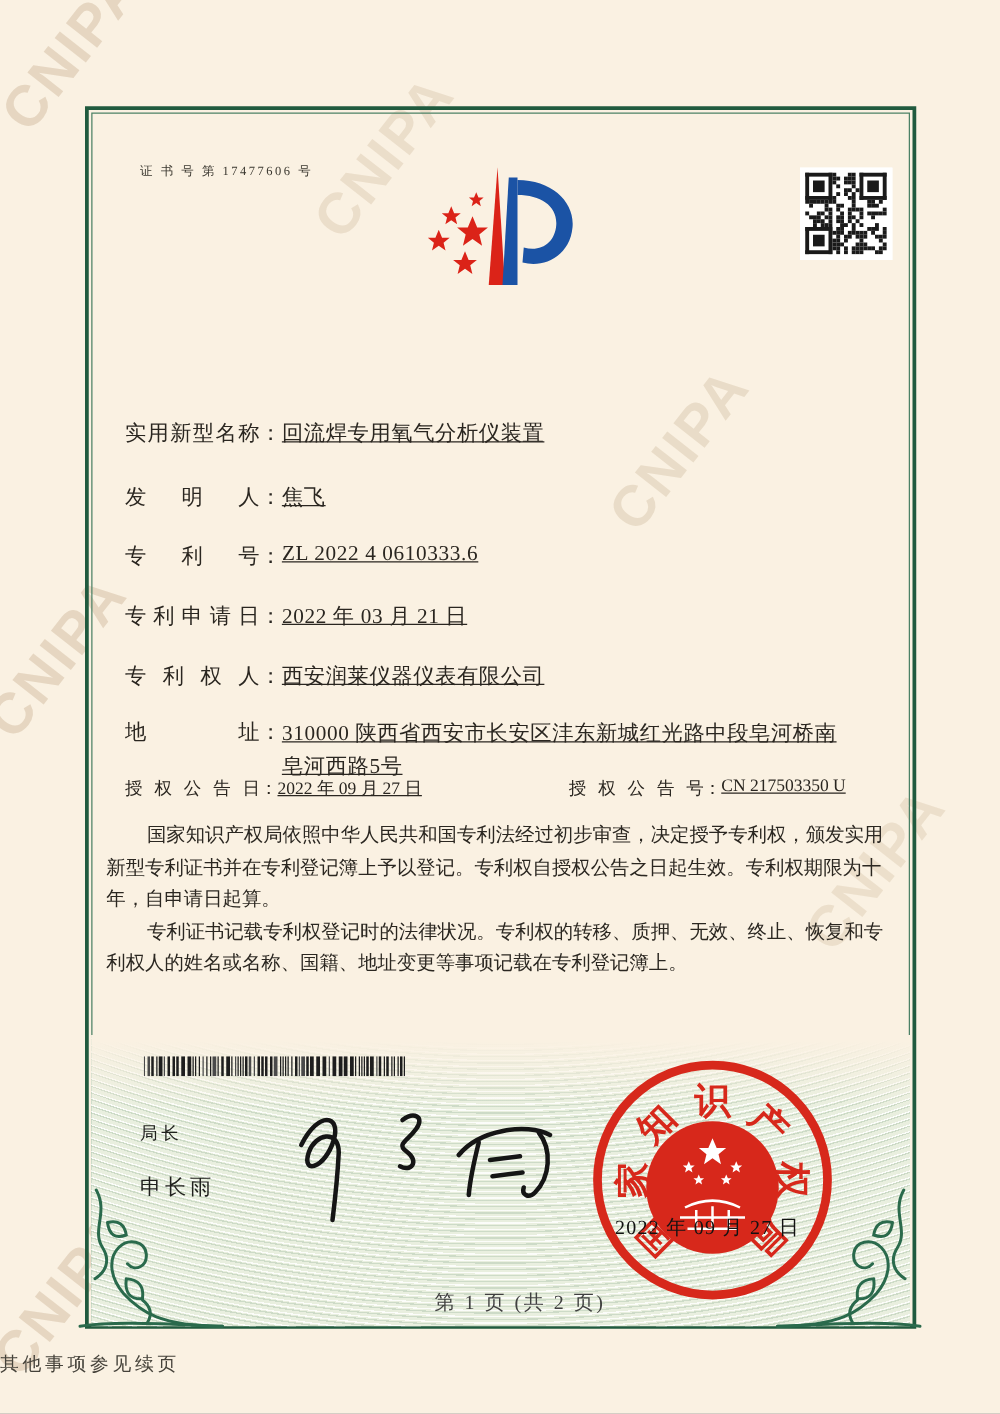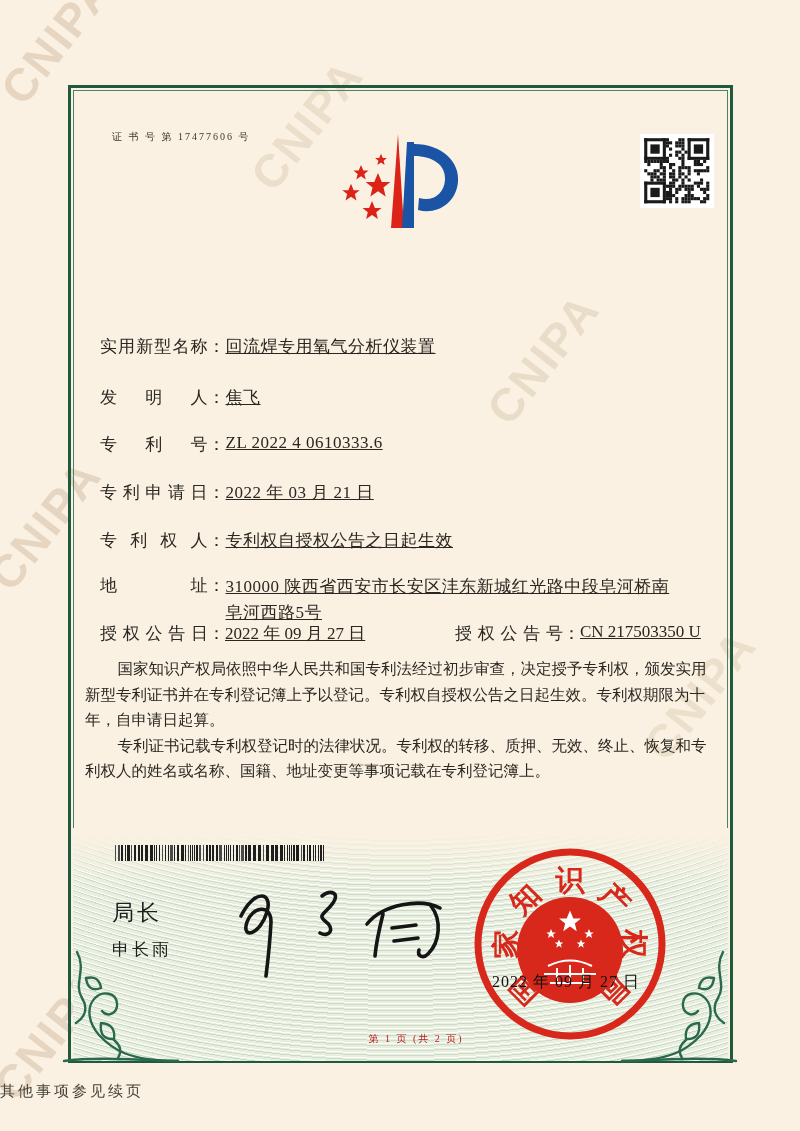--- a/index.html
+++ b/index.html
@@ -29,21 +29,21 @@
            font-size:40px; font-weight:bold; color:#151310; letter-spacing:10px; }
 
   .field { position:absolute; left:100px; font-size:17px; color:#2a2620;
            letter-spacing:0.5px; display:flex; align-items:flex-start; }
   .f-label { display:inline-block; width:108px; text-align:justify;
              text-align-last:justify; flex:0 0 auto; }
   .f-colon { flex:0 0 auto; }
   .f-value { display:inline-block;text-decoration:underline; }
   .f-value.wrap { width:452px; line-height:26px; }
   .row-double { position:absolute; left:100px; top:622px; width:620px;
-                font-size:17px; color:#2a2620; }
+                font-size:14px; color:#2a2620; }
   .grp { display:flex; }
   .grp2 { position:absolute; left:355px; top:0; }
 
   .paras { position:absolute; left:85px; top:656px; width:632px;
            font-size:15.5px; line-height:25.5px; color:#2b2721; }
   .paras p { text-indent:2.1em; }
 
   
   .guilloche {
     position:absolute; left:73px; top:828px; width:655px; height:233px;
@@ -52,36 +52,36 @@
       repeating-radial-gradient(circle at 50% -900px,
         rgba(255,255,255,0.85) 0 1px, rgba(0,0,0,0) 1px 5px),
       repeating-radial-gradient(circle at 50% -880px,
         rgba(140,172,144,0.30) 2px 3px, rgba(0,0,0,0) 3px 7px);
   }
   .guilloche-fade { position:absolute; left:0; top:0; width:100%; height:58px;
     background:linear-gradient(#faf1e2 8%, rgba(250,241,226,0)); }
 
   .barcode { position:absolute; left:115px; top:845px; }
 
-  .sig-title { position:absolute; left:112px; top:898px; font-size:22px;
+  .sig-title { position:absolute; left:112px; top:898px; font-size:14px;
     font-family:"Liberation Sans","DejaVu Sans",sans-serif; color:#20201e; letter-spacing:3px; }
   .sig-name  { position:absolute; left:112px; top:938px; font-size:17px;
     font-family:Liberation Mono, monospace; color:#20201e; letter-spacing:3px; }
   .signature { position:absolute; left:225px; top:872px; }
 
   .seal { position:absolute; left:468px; top:842px; }
   .seal text { font-size:29px; font-weight:bold; fill:#d7281b;
                font-family:"DejaVu Serif","Liberation Serif",serif; }
   .seal-date { position:absolute; left:492px; top:972px; width:170px;
                font-size:16px; color:#121212; letter-spacing:1px; }
 
   .corner-ornament { position:absolute; }
 
   .page-info { position:absolute; left:0; top:1032px; width:100%; text-align:center;
-               font-size:10px; color:#b91c1c; letter-spacing:2px;padding-left:32px; }
+               font-size:16px; color:#404040; letter-spacing:2px;padding-left:32px; }
   .cont-note { position:absolute; left:0; top:1082px; width:100%; text-align:left;
                font-size:15px; color:#45423a; letter-spacing:3px; }
 </style>
 </head>
 <body>
 
 <div class="page">
 
   <span class="wm" style="left:-18px; top:12px">CNIPA</span>
   <span class="wm" style="left:232px; top:98px; color:rgba(196,172,140,0.28)">CNIPA</span>
@@ -301,21 +301,21 @@
       <span class="f-value">ZL 2022 4 0610333.6</span>
   </div>
   <div class="field" style="top:481px">
     <span class="f-label">专利申请日</span>
       <span class="f-colon">：</span>
       <span class="f-value">2022 年 03 月 21 日</span>
   </div>
   <div class="field" style="top:529px">
     <span class="f-label">专利权人</span>
       <span class="f-colon">：</span>
-      <span class="f-value">专利权自授权公告之日起生效</span>
+      <span class="f-value">西安润莱仪器仪表有限公司</span>
   </div>
   <div class="field" style="top:574px">
     <span class="f-label">地址</span>
       <span class="f-colon">：</span>
       <span class="f-value wrap">310000 陕西省西安市长安区沣东新城红光路中段皂河桥南皂河西路5号</span>
   </div>
   <div class="row-double">
     <span class="grp">
       <span class="f-label">授权公告日</span>
         <span class="f-colon">：</span>

